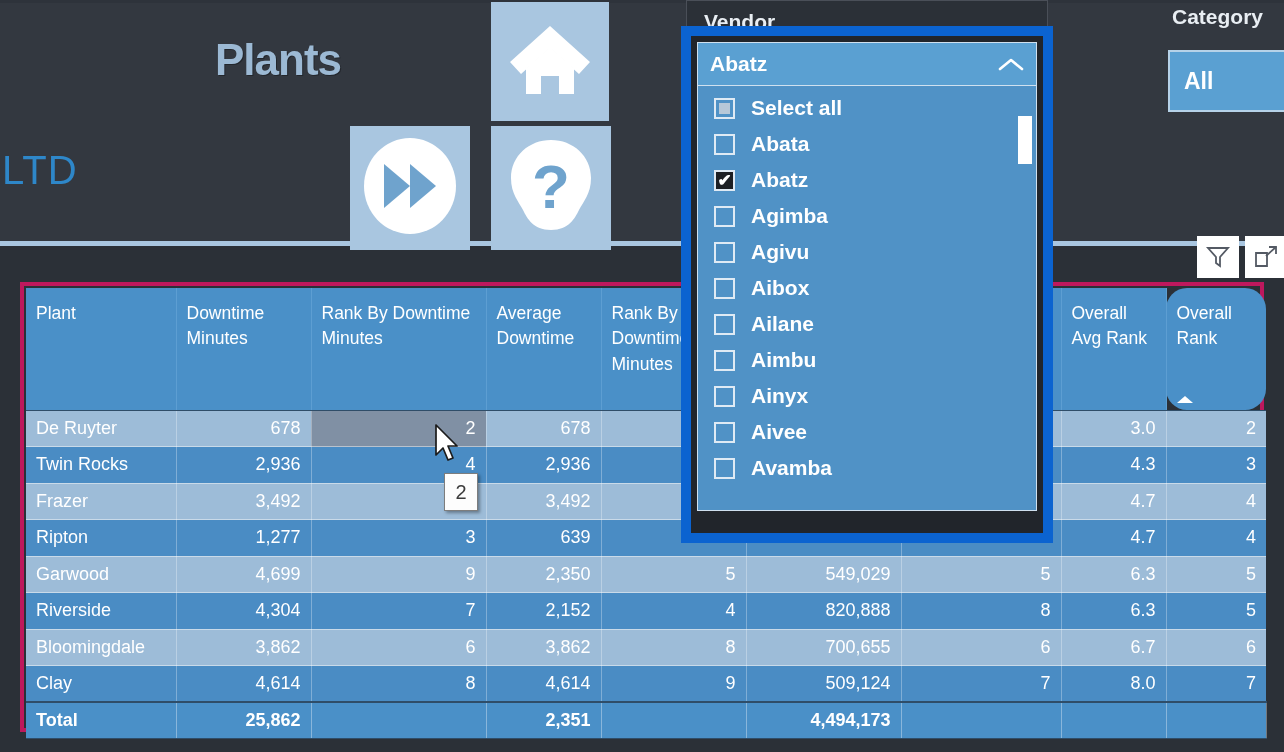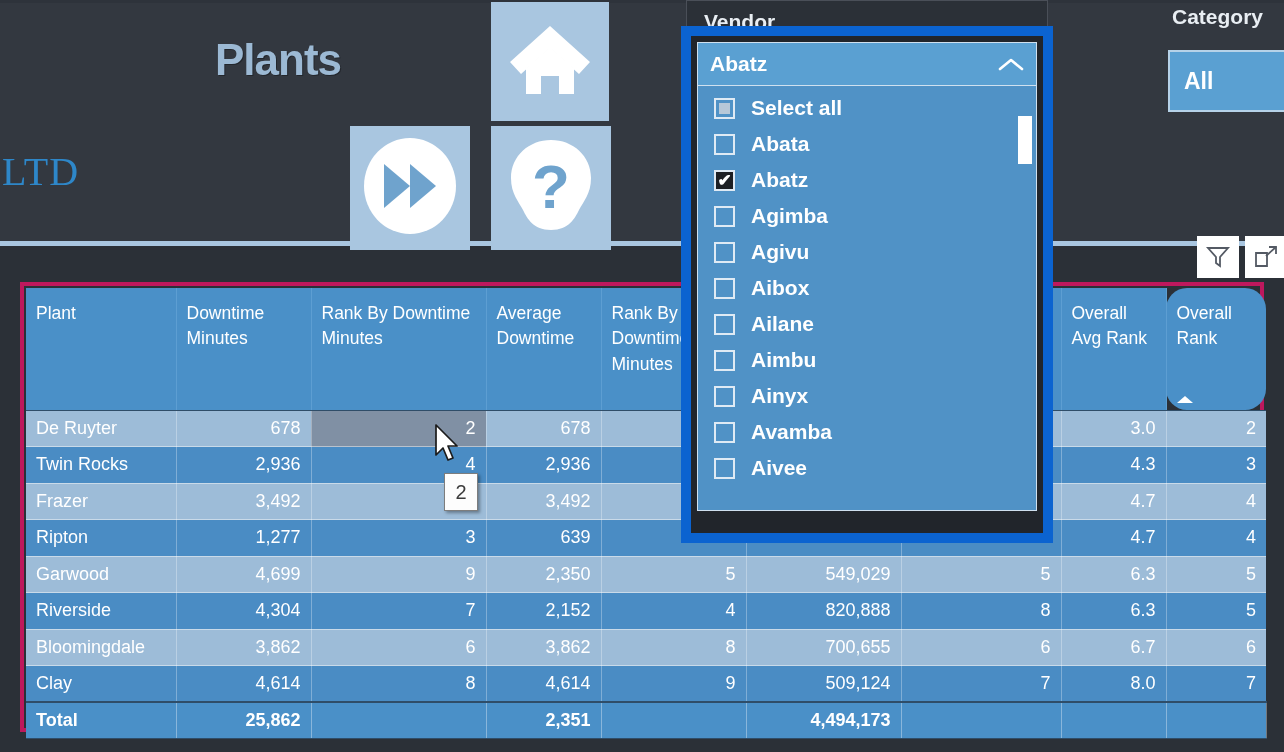--- a/index.html
+++ b/index.html
@@ -26,21 +26,21 @@
     background: #a9c6e0;
   }
   .title-plants {
     position: absolute; left: 215px; top: 35px;
     font-size: 44px; font-weight: bold; color: #9cb9d4;
     letter-spacing: -1px;
     text-shadow: 1px 1px 0 #23272d;
   }
   .title-ltd {
     position: absolute; left: 2px; top: 148px;
-    font-size: 40px; color: #2e87c9; letter-spacing: 1px; font-family: Liberation Serif, serif;
+    font-size: 40px; color: #2e87c9; letter-spacing: 1px;
   }
 
   .nav-btn {
     position: absolute; background: #a9c6e0;
     display: flex; align-items: center; justify-content: center;
   }
   #btn-home { left: 491px; top: 2px; width: 118px; height: 119px; }
   #btn-next { left: 350px; top: 126px; width: 120px; height: 124px; }
   #btn-help { left: 491px; top: 126px; width: 120px; height: 124px; }
 
@@ -429,25 +429,25 @@
             <div class="dd-item">
               <span class="cb"></span>
               <span>Aimbu</span>
             </div>
             <div class="dd-item">
               <span class="cb"></span>
               <span>Ainyx</span>
             </div>
             <div class="dd-item">
               <span class="cb"></span>
+              <span>Aivee</span>
+            </div>
+            <div class="dd-item">
+              <span class="cb"></span>
               <span>Avamba</span>
-            </div>
-            <div class="dd-item">
-              <span class="cb"></span>
-              <span>Aivee</span>
             </div>
           </div>
         <div class="dd-scroll-track">
           <div class="dd-scroll-thumb"></div>
         </div>
       </div>
     </div>
   </div>
 
   <div id="cursor">

